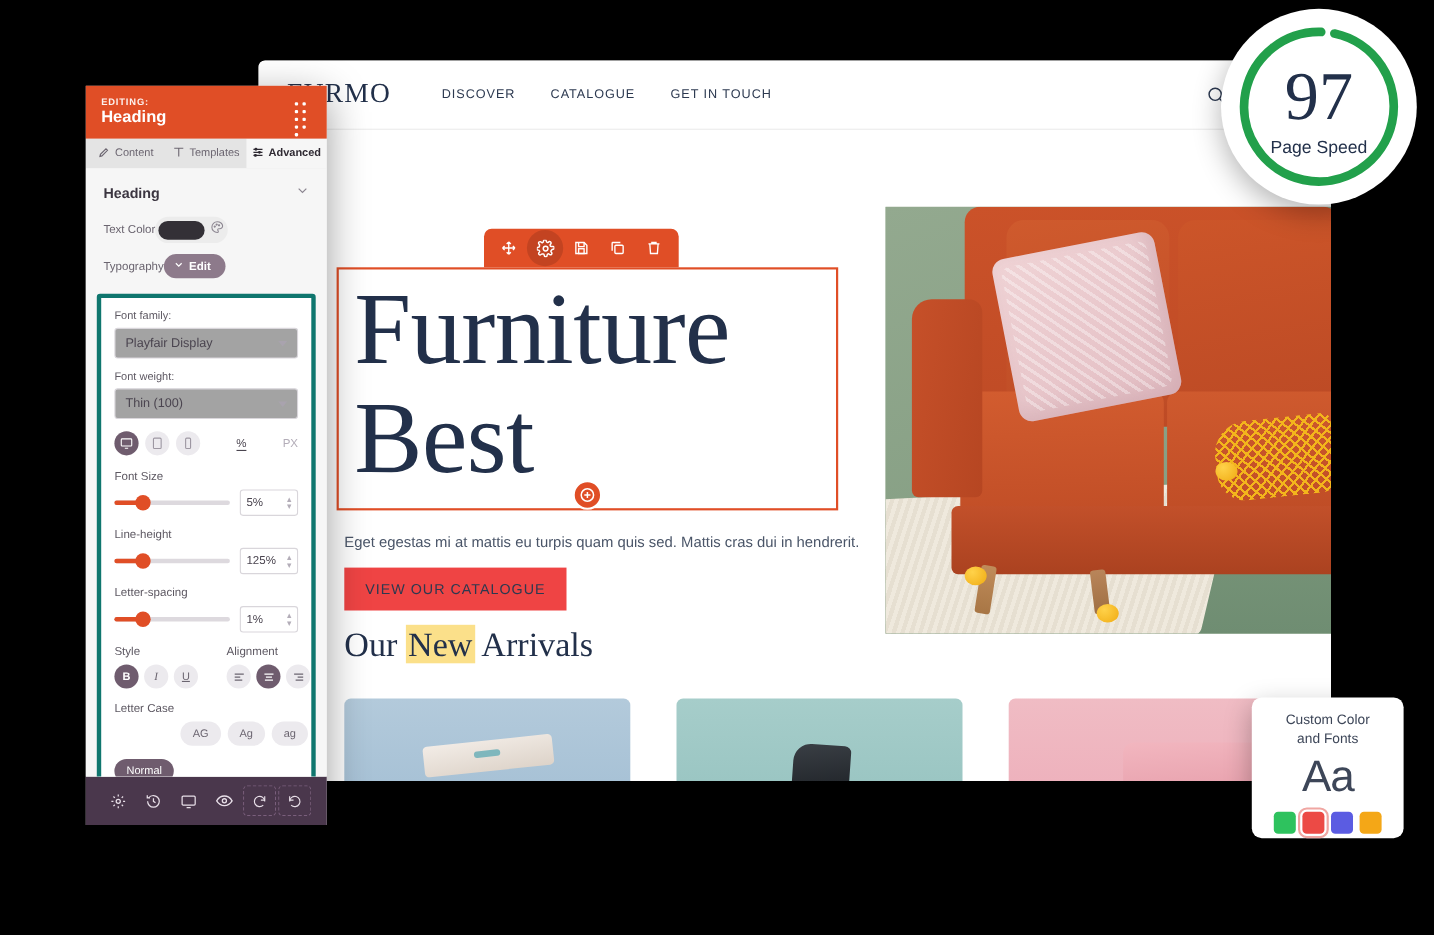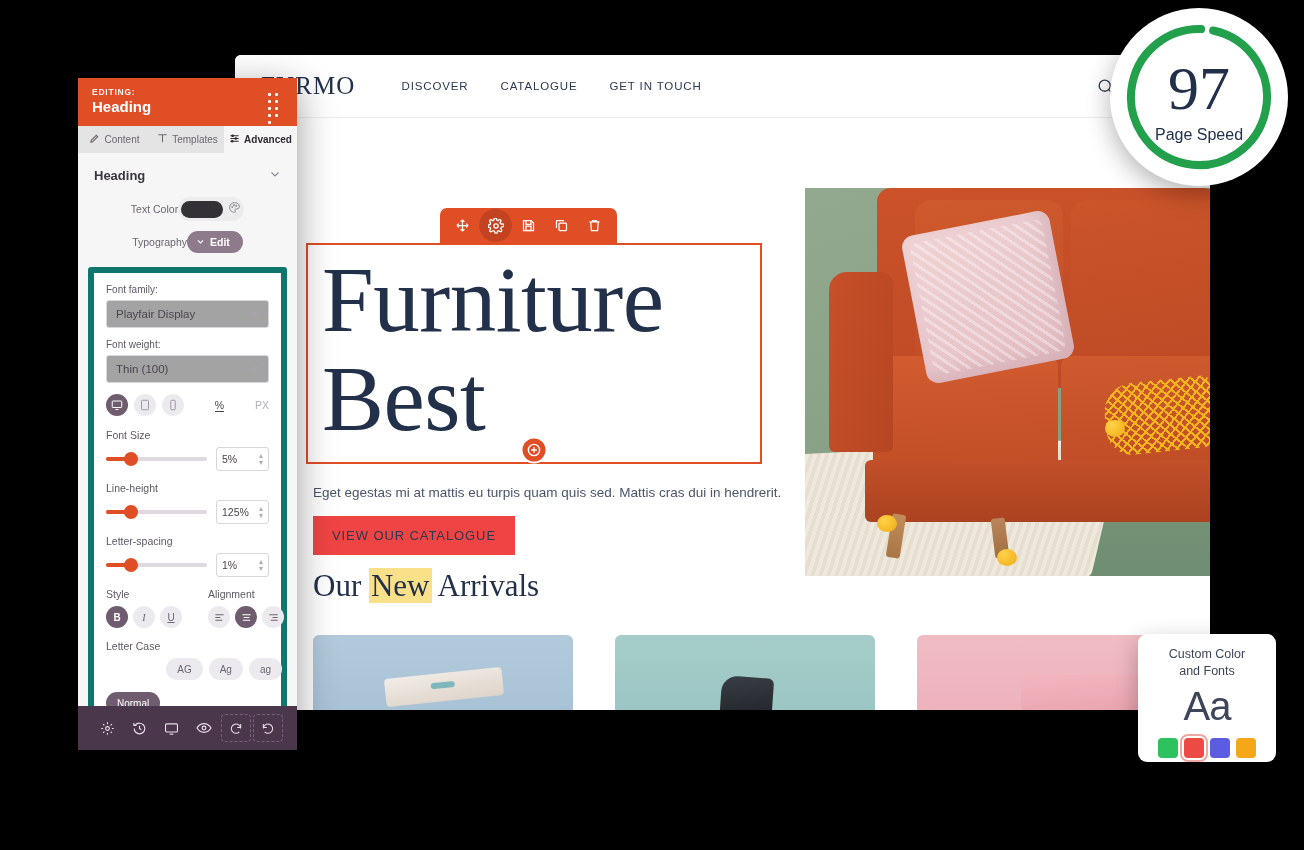--- a/index.html
+++ b/index.html
@@ -174,30 +174,30 @@
     flex: 1; display:flex; align-items:center; justify-content:center; gap:4px;
     font-size: 10px; color:#6b6570; cursor:pointer;
   }
   .ep-tab.active { background:#f6f6f6; color:#2f2a33; font-weight:700; }
   .ep-body { flex:1; background:#f6f6f6; overflow:hidden; position:relative; }
   .sec-row {
     display:flex; align-items:center; justify-content:space-between;
     padding: 13px 16px 8px 16px;
   }
   .sec-title { font-size: 13px; color:#3b3540; font-weight:700; }
-  .opt-row { display:flex; align-items:center; justify-content:center; padding: 5px 16px; }
+  .opt-row { display:flex; align-items:center; justify-content:flex-start; padding: 5px 16px; }
   .opt-label { font-size: 10.5px; color:#6b6570; }
   .color-ctl { display:flex; align-items:center; background:#ececec; border-radius: 14px; padding: 3px; gap:5px; }
   .color-sw { width: 42px; height: 17px; border-radius: 9px; background:#333036; }
   .edit-btn {
     background:#8d7a8b; color:#fff; font-size:10.5px; font-weight:700;
     border-radius: 13px; padding: 5px 13px 5px 9px; display:flex; align-items:center; gap:5px; cursor:pointer;
   }
   .typo-card {
-    margin: 9px 10px 0 10px; background:#fff; border:6px solid #0f766e;
+    margin: 9px 10px 0 10px; background:#fff; border:4px solid #0f766e;
     border-radius: 3px; padding: 11px 12px 12px 12px;
   }
   .fld-label { font-size: 10px; color:#5d5862; margin-bottom: 5px; }
   .select {
     height: 28px; border:1px solid #d9d6db; border-radius: 3px; background:#a3a3a3;
     display:flex; align-items:center; padding: 0 9px; font-size: 11.5px; color:#4a444f;
     justify-content: space-between; margin-bottom: 11px; cursor:pointer;
   }
   .caret { width:0;height:0;border-left:4px solid transparent;border-right:4px solid transparent;border-top:5px solid #a9a3ae; }
   .dev-row { display:flex; align-items:center; margin: 2px 0 13px 0; }

